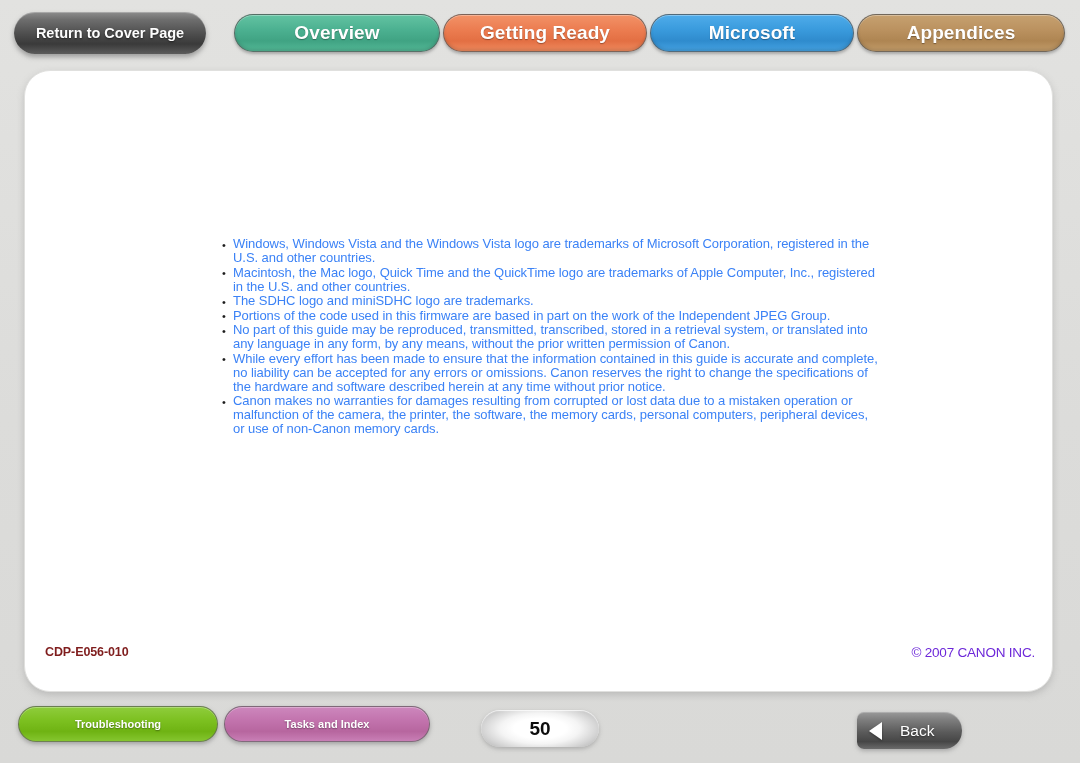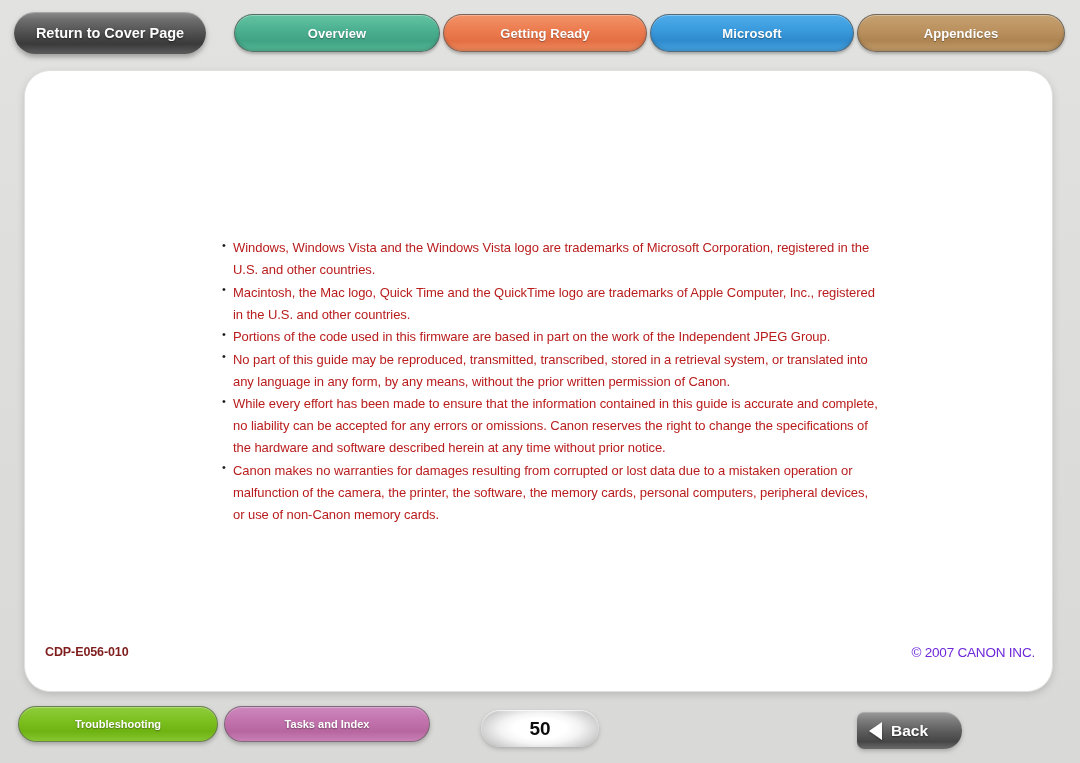--- a/index.html
+++ b/index.html
@@ -28,21 +28,21 @@
   .tab {
     position: absolute;
     top: 14px;
     height: 38px;
     border-radius: 19px;
     box-sizing: border-box;
     display: flex;
     align-items: center;
     justify-content: center;
     font-weight: bold;
-    font-size: 13px;
+    font-size: 19px;
     color: #ffffff;
     letter-spacing: 0.1px;
     text-shadow: 0 1px 1px rgba(0,0,0,0.33);
     border: 1.2px solid rgba(85,85,85,0.75);
     box-shadow: 0 2px 3px rgba(120,120,120,0.55),
                 inset 0 1px 0 rgba(255,255,255,0.32),
                 inset 0 -2px 3px rgba(0,0,0,0.12);
     cursor: pointer;
     user-select: none;
   }
@@ -105,22 +105,22 @@
     margin: 0;
     padding: 0;
     list-style: none;
   }
 
   ul.notice-list li {
     position: relative;
     padding-left: 11px;
     margin: 0 0 0.5px 0;
     font-size: 13px;
-    line-height: 22px;
-    color: #b91c1c;
+    line-height: 14px;
+    color: #3b82f6;
     letter-spacing: -0.06px;
   }
 
   ul.notice-list li::before {
     content: "\2022";
     position: absolute;
     left: 0;
     top: -0.5px;
     font-size: 11px;
     line-height: 17.5px;
@@ -217,24 +217,24 @@
   #btn-back {
     position: absolute;
     left: 857px;
     top: 712px;
     width: 105px;
     height: 37px;
     border-radius: 7px 18px 18px 7px;
     display: flex;
     align-items: center;
     justify-content: flex-start;
-    gap: 9px;
+    gap: 18px;
     padding-left: 12px;
     box-sizing: border-box;
-    font-weight: bold;
+    font-weight: normal;
     font-size: 15.5px;
     color: #ffffff;
     text-shadow: 0 1px 2px rgba(0,0,0,0.5);
     background: linear-gradient(180deg, #9a9a9a 0%, #7d7d7d 22%, #5a5a5a 55%, #464646 80%, #6b6b6b 100%);
     box-shadow: 0 2px 4px rgba(130,130,130,0.55),
                 inset 0 1px 0 rgba(255,255,255,0.22);
     cursor: pointer;
     user-select: none;
   }
 
@@ -262,20 +262,21 @@
 
   <div class="tab" id="tab-appendices">Appendices</div>
 </div>
 
 <div id="content-panel">
 
   <div id="notice-block">
     <ul class="notice-list">
       <li>Windows, Windows Vista and the Windows Vista logo are trademarks of Microsoft Corporation, registered in the U.S. and other countries.</li>
       <li>Macintosh, the Mac logo, Quick Time and the QuickTime logo are trademarks of Apple Computer, Inc., registered in the U.S. and other countries.</li>
+      <li>The SDHC logo and miniSDHC logo are trademarks.</li>
       <li>Portions of the code used in this firmware are based in part on the work of the Independent JPEG Group.</li>
       <li>No part of this guide may be reproduced, transmitted, transcribed, stored in a retrieval system, or translated into any language in any form, by any means, without the prior written permission of Canon.</li>
       <li>While every effort has been made to ensure that the information contained in this guide is accurate and complete, no liability can be accepted for any errors or omissions. Canon reserves the right to change the specifications of the hardware and software described herein at any time without prior notice.</li>
       <li>Canon makes no warranties for damages resulting from corrupted or lost data due to a mistaken operation or malfunction of the camera, the printer, the software, the memory cards, personal computers, peripheral devices, or use of non-Canon memory cards.</li>
     </ul>
   </div>
 
   <div id="footer-row">
     <div id="doc-code">CDP-E056-010</div>
     <div id="copyright">© 2007 CANON INC.</div>

